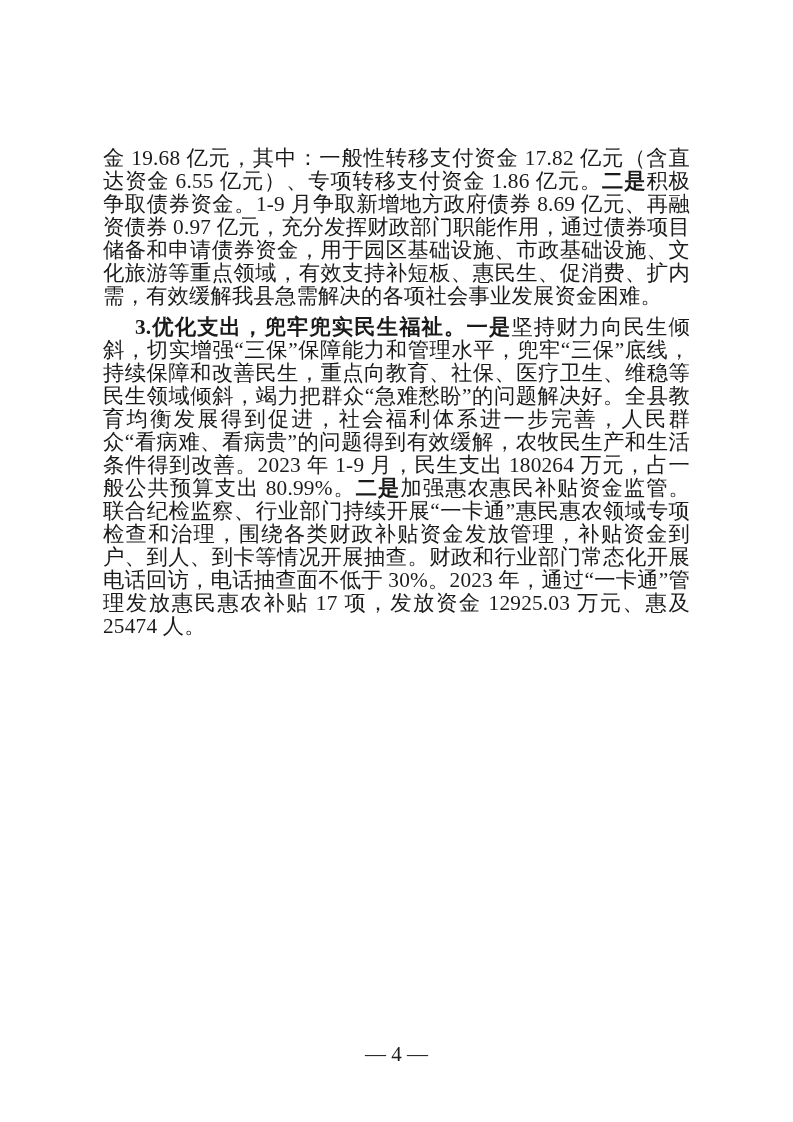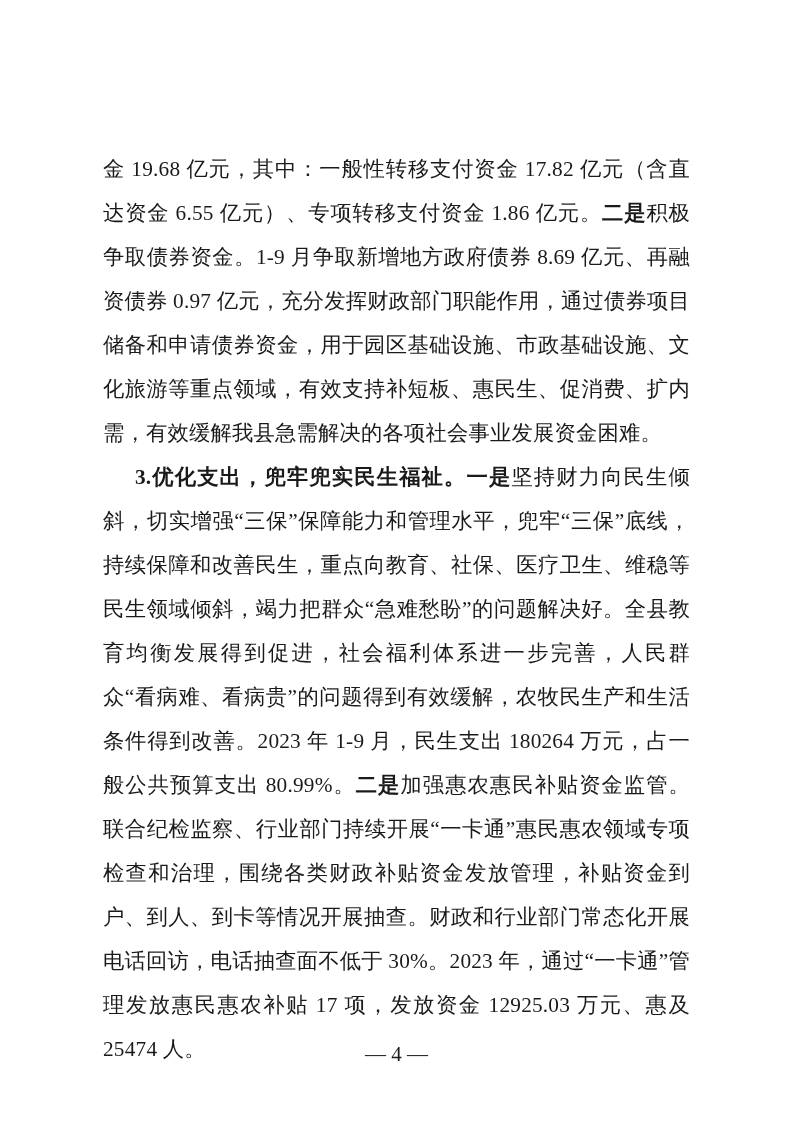--- a/index.html
+++ b/index.html
@@ -15,30 +15,31 @@
     overflow: hidden;
     font-family: "Liberation Serif", "DejaVu Serif", serif;
     color: #1a1a1a;
   }
   .body-text {
     position: absolute;
     left: 103px;
     top: 147px;
     width: 587px;
     font-size: 21.3px;
-    line-height: 44px;
+    line-height: 23px;
     text-align: justify;
     letter-spacing: 0.2px;
   }
   .body-text p {
     margin: 0;
     padding: 0;
   }
   .body-text p.indent {
     text-indent: 1.5em;
+    margin-top: 8px;
   }
   .bold {
     font-weight: 700;
   }
   .footer {
     position: absolute;
     left: 0;
     top: 1041px;
     width: 100%;
     text-align: center;

